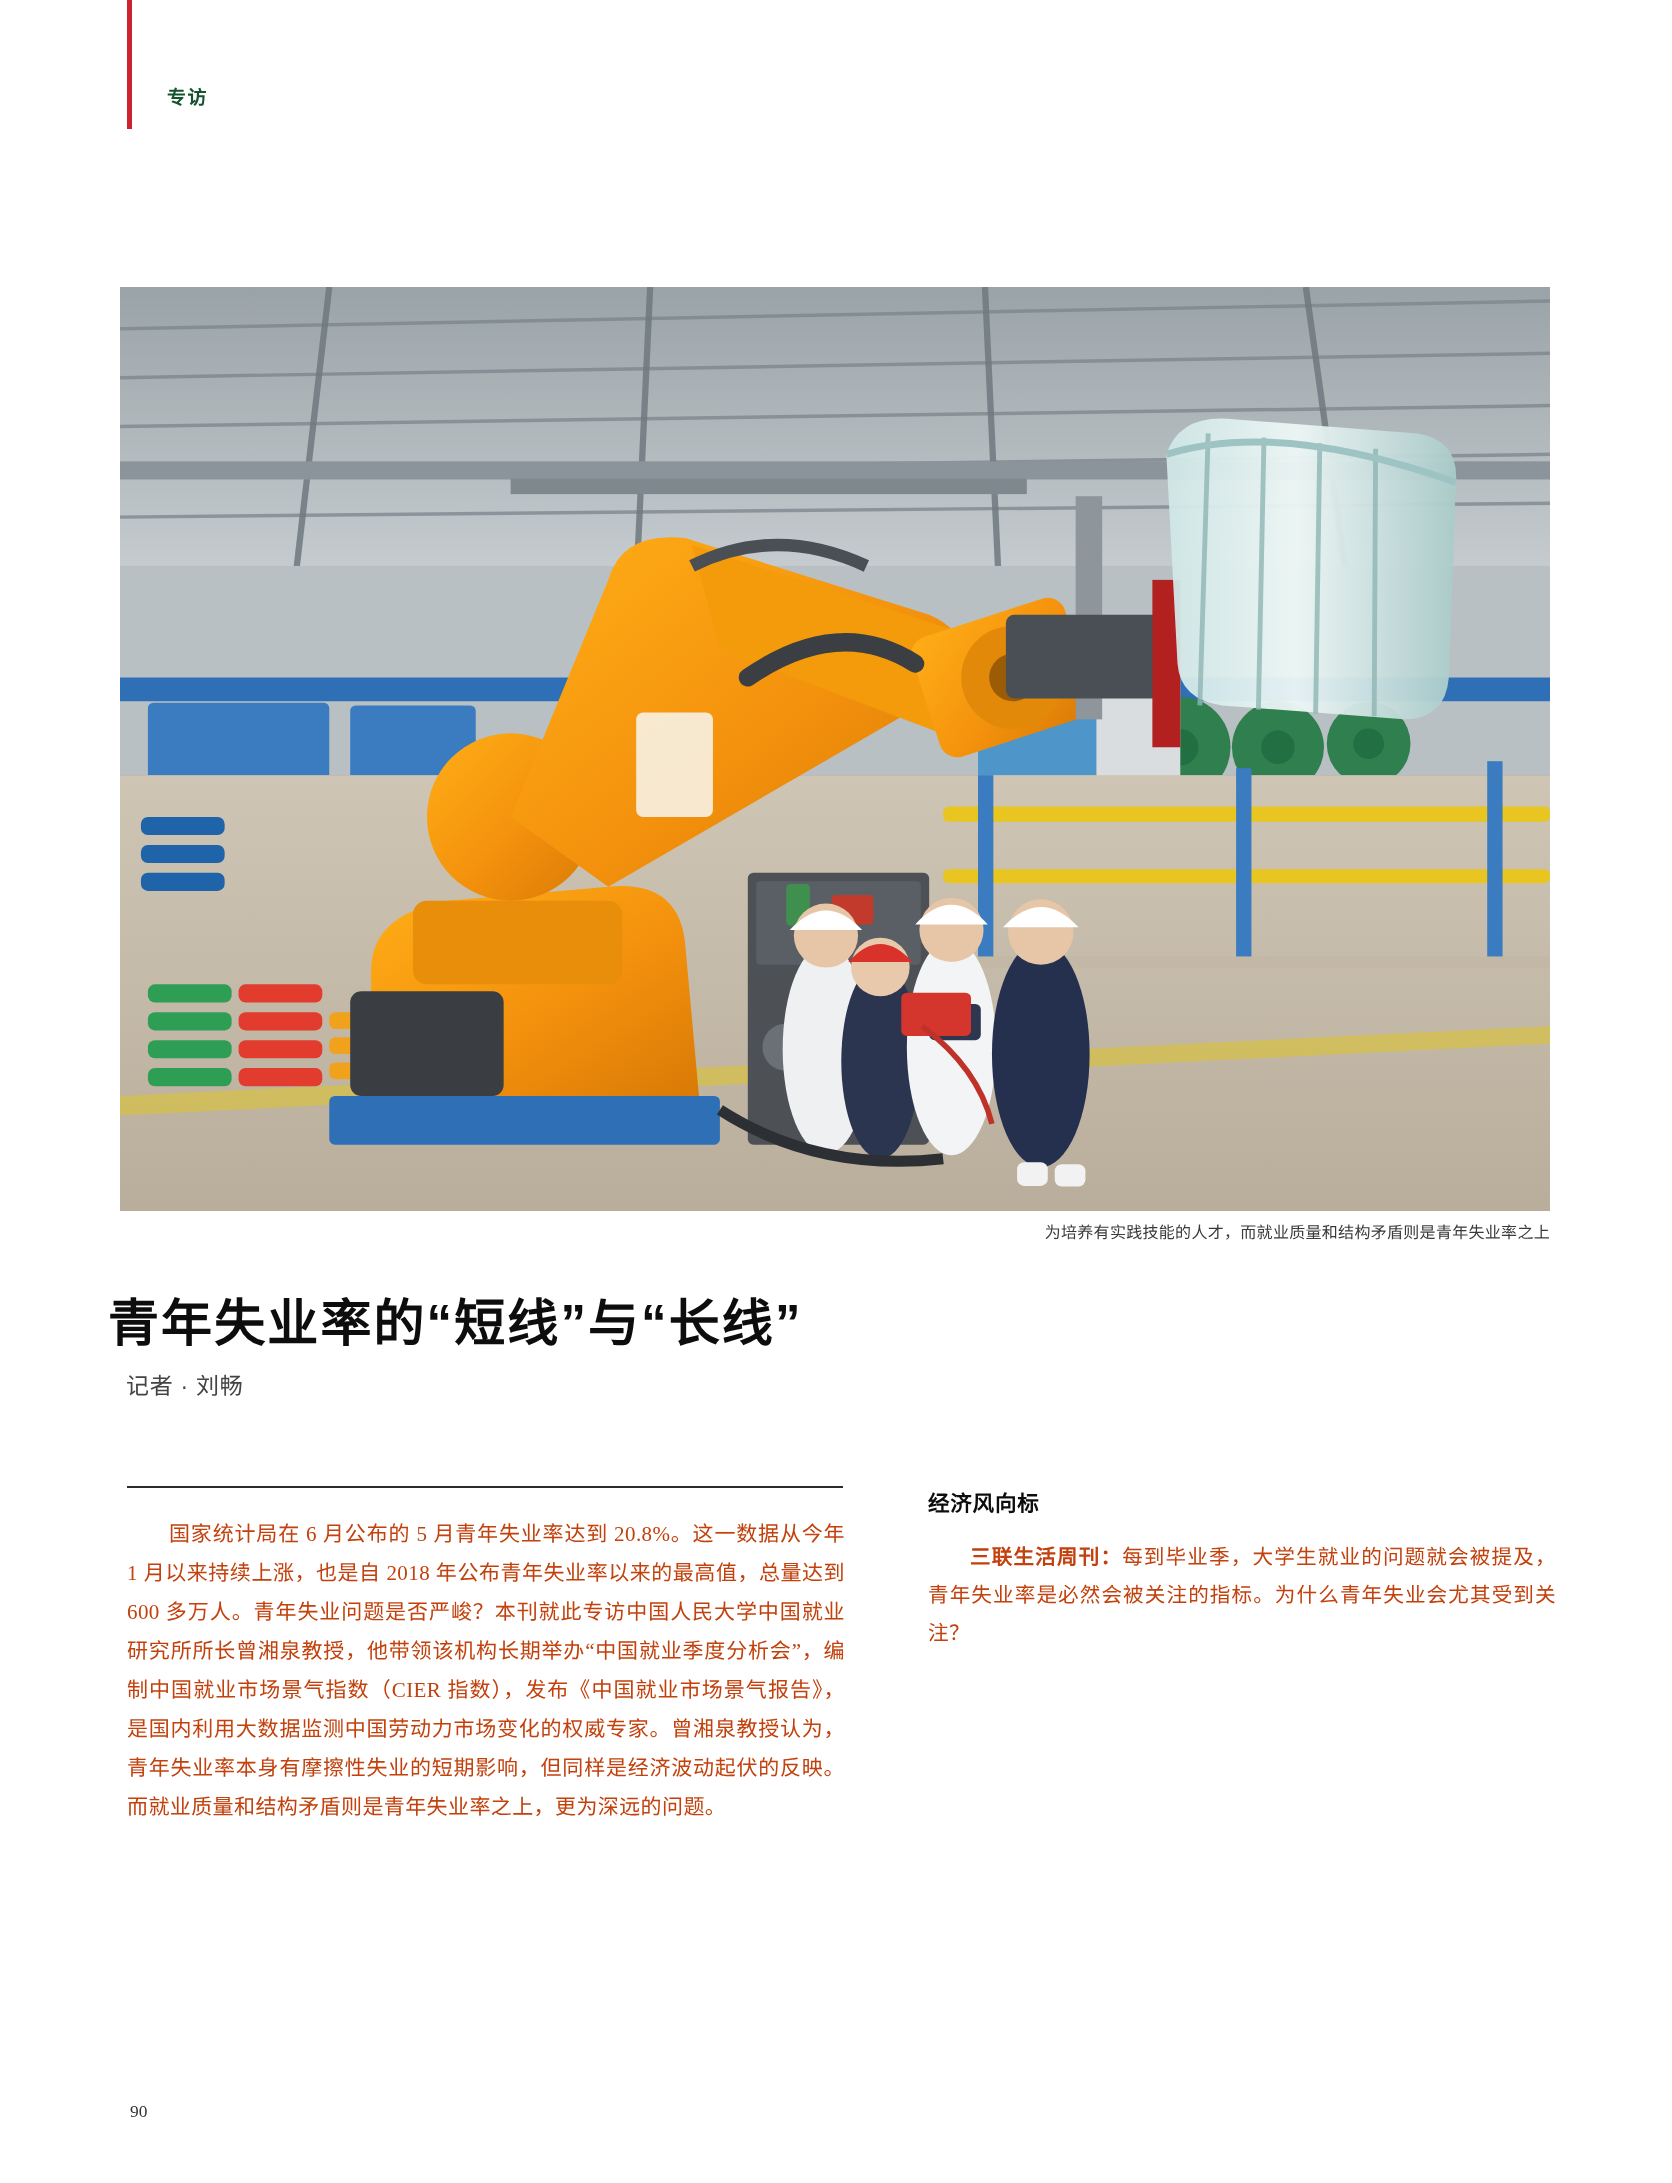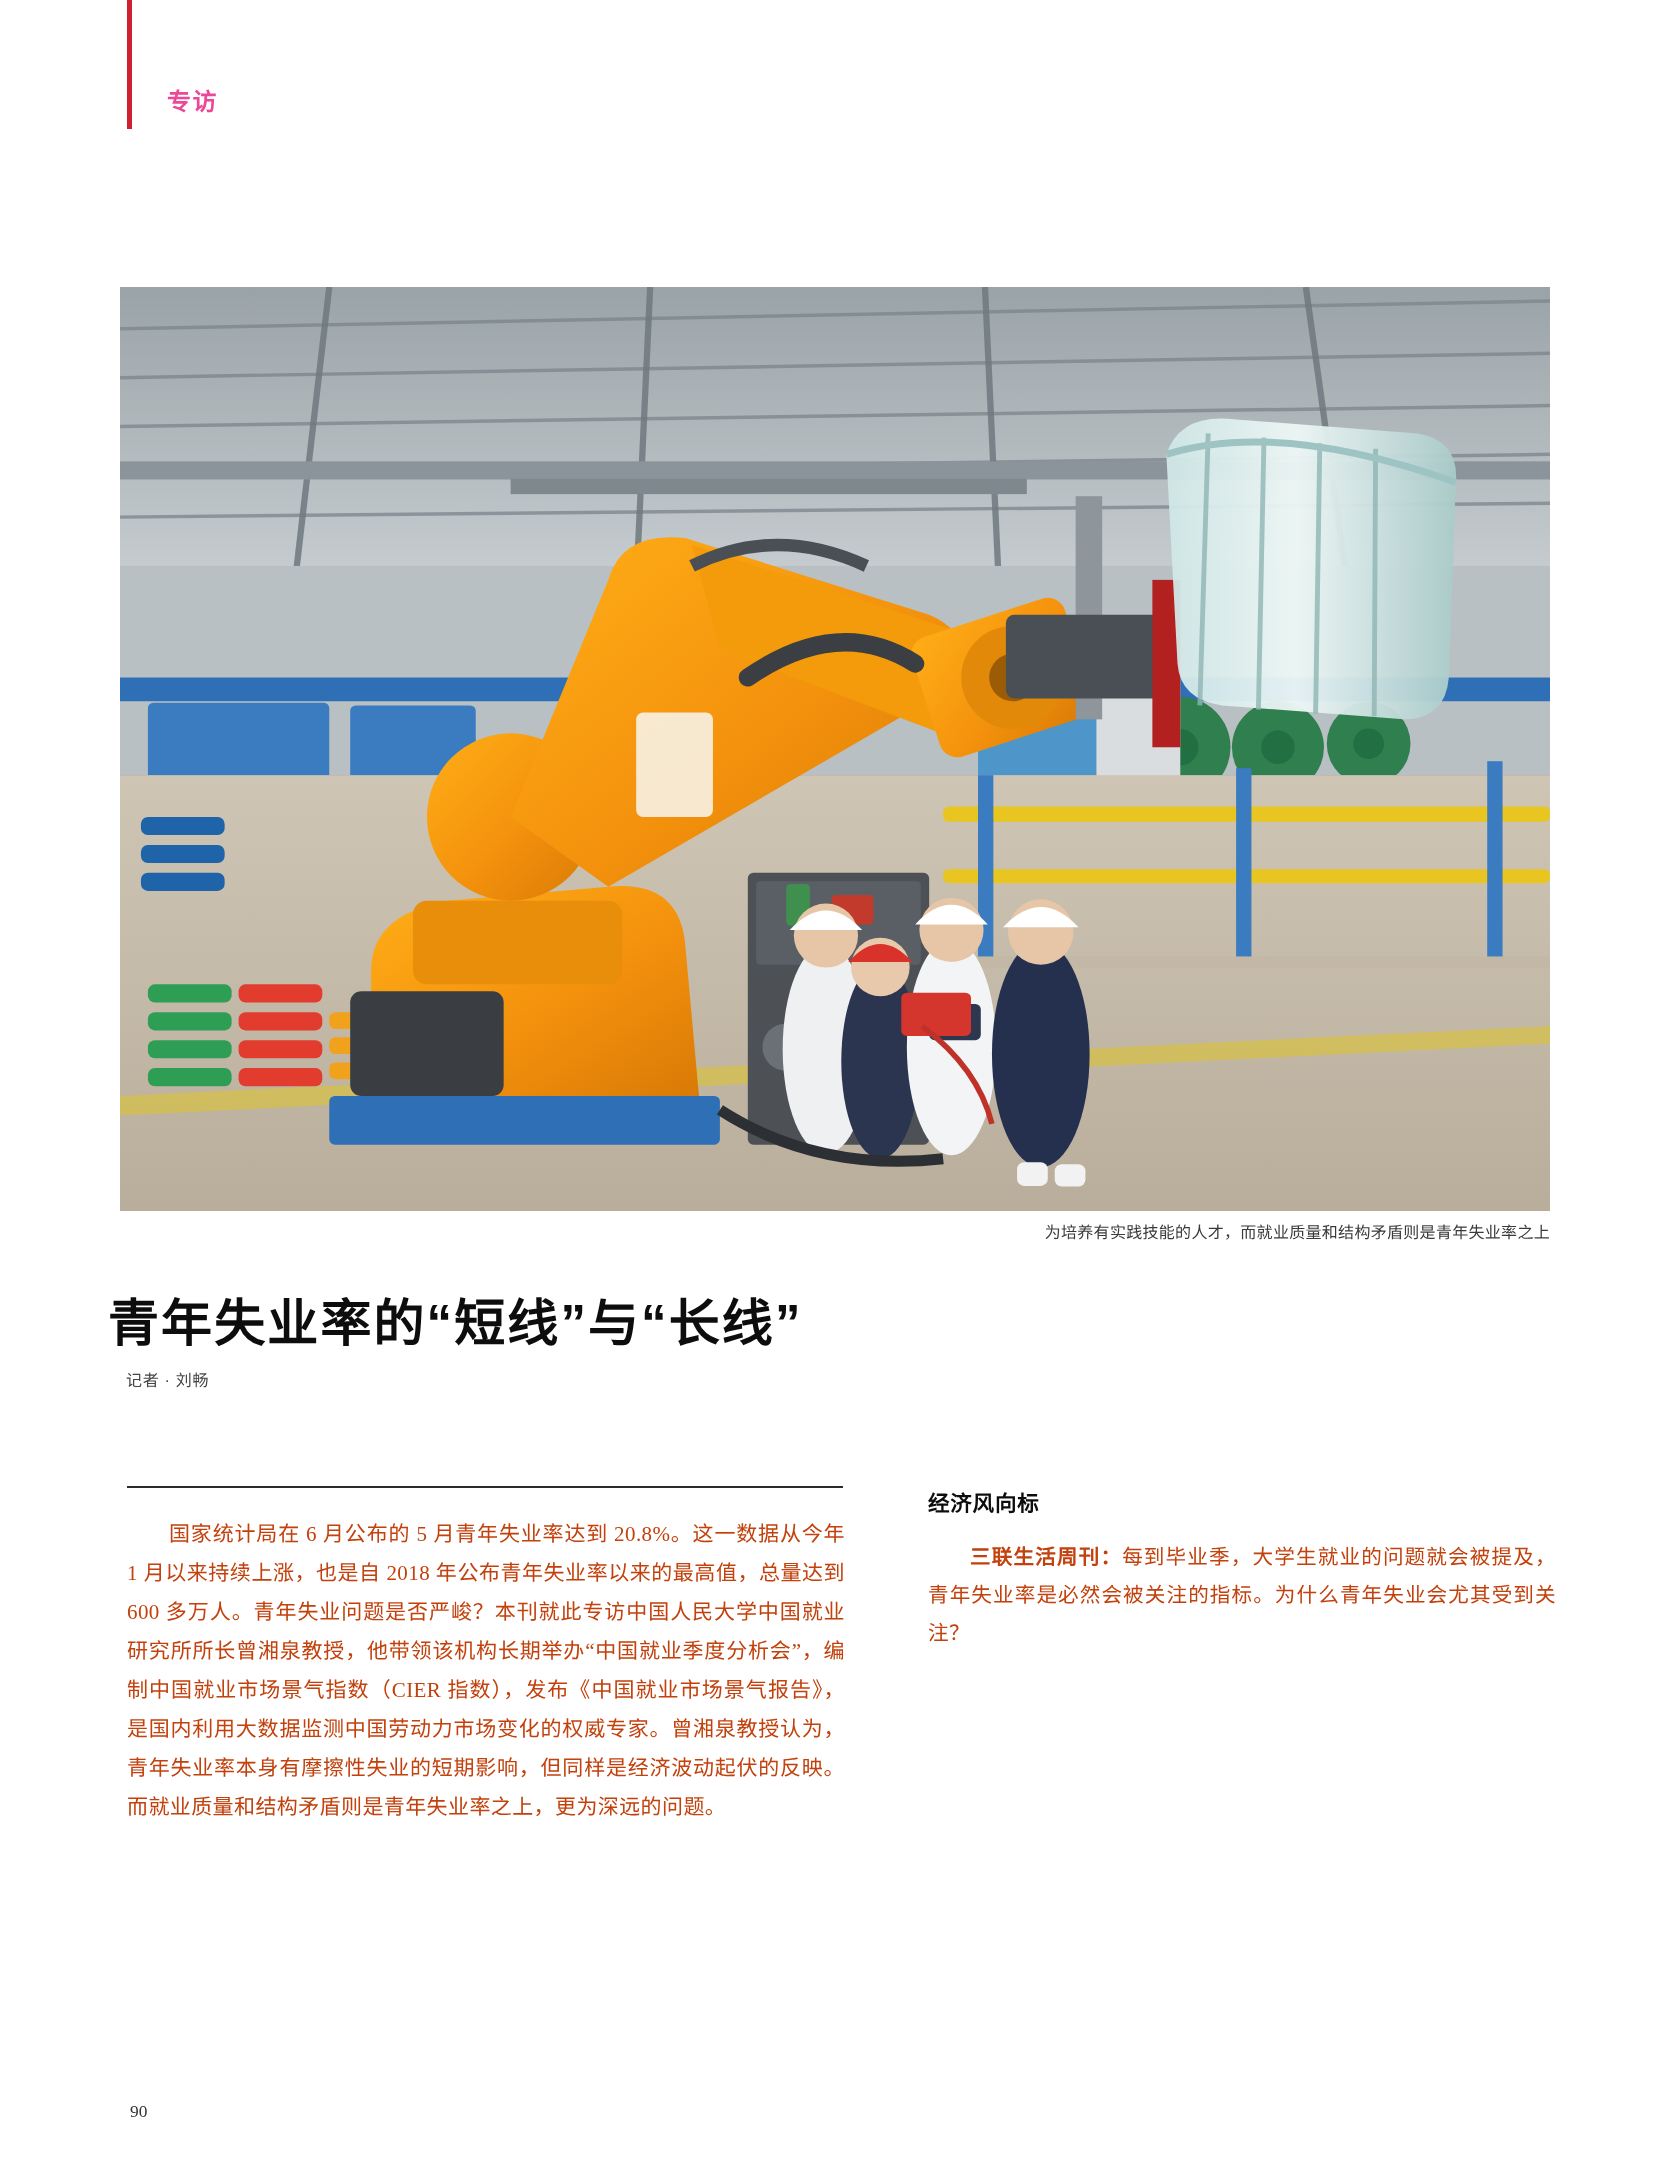--- a/index.html
+++ b/index.html
@@ -22,24 +22,24 @@
     left: 127px;
     top: 0;
     width: 4.9px;
     height: 129px;
     background: #cf2230;
   }
   .section-label {
     position: absolute;
     left: 167px;
     top: 82px;
-    font-size: 24px;
+    font-size: 19px;
     font-weight: bold;
     letter-spacing: 1.4px;
-    color: #ec4899;
+    color: #14532d;
   }
 
   
   .hero {
     position: absolute;
     left: 120px;
     top: 287px;
     width: 1430px;
     height: 924px;
     overflow: hidden;
@@ -67,21 +67,21 @@
     font-size: 51px;
     font-weight: bold;
     letter-spacing: 2.1px;
     color: #0d0d0d;
     font-family: "Liberation Sans", "DejaVu Sans", sans-serif;
   }
   .byline {
     position: absolute;
     left: 126px;
     top: 1367px;
-    font-size: 16px;
+    font-size: 23px;
     color: #444;
     letter-spacing: 0.7px;
   }
 
   
   .col-rule {
     position: absolute;
     left: 127px;
     top: 1486px;
     width: 716px;

